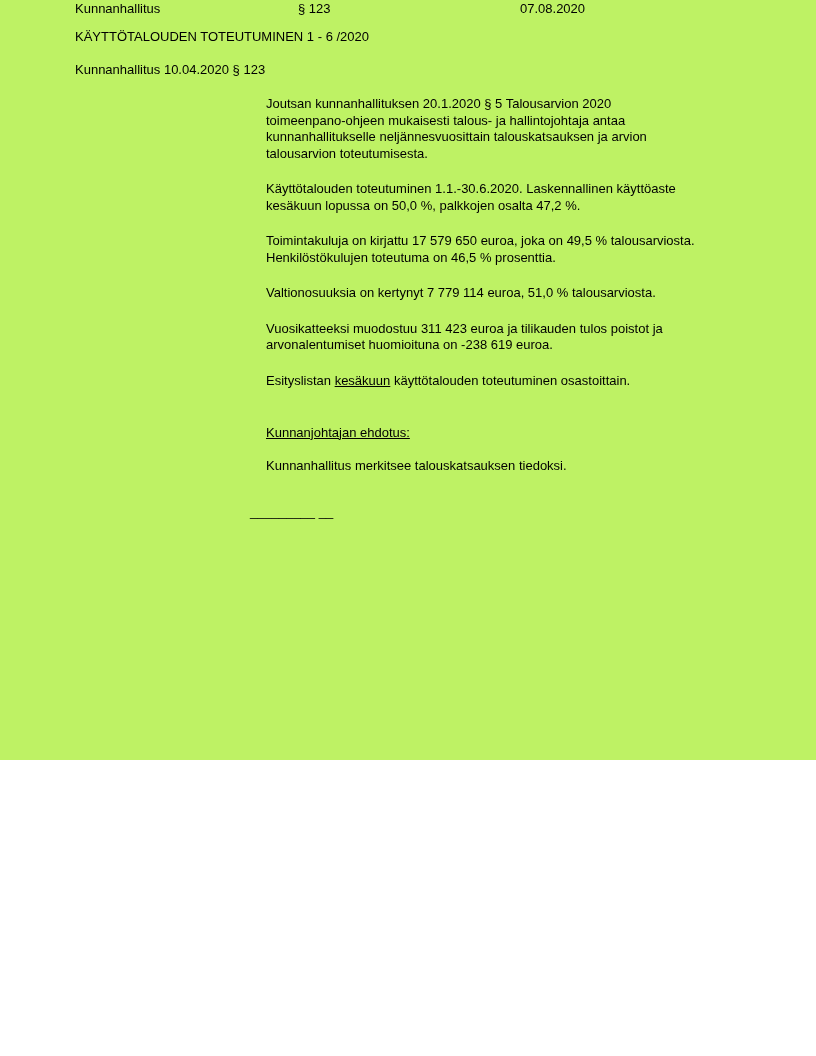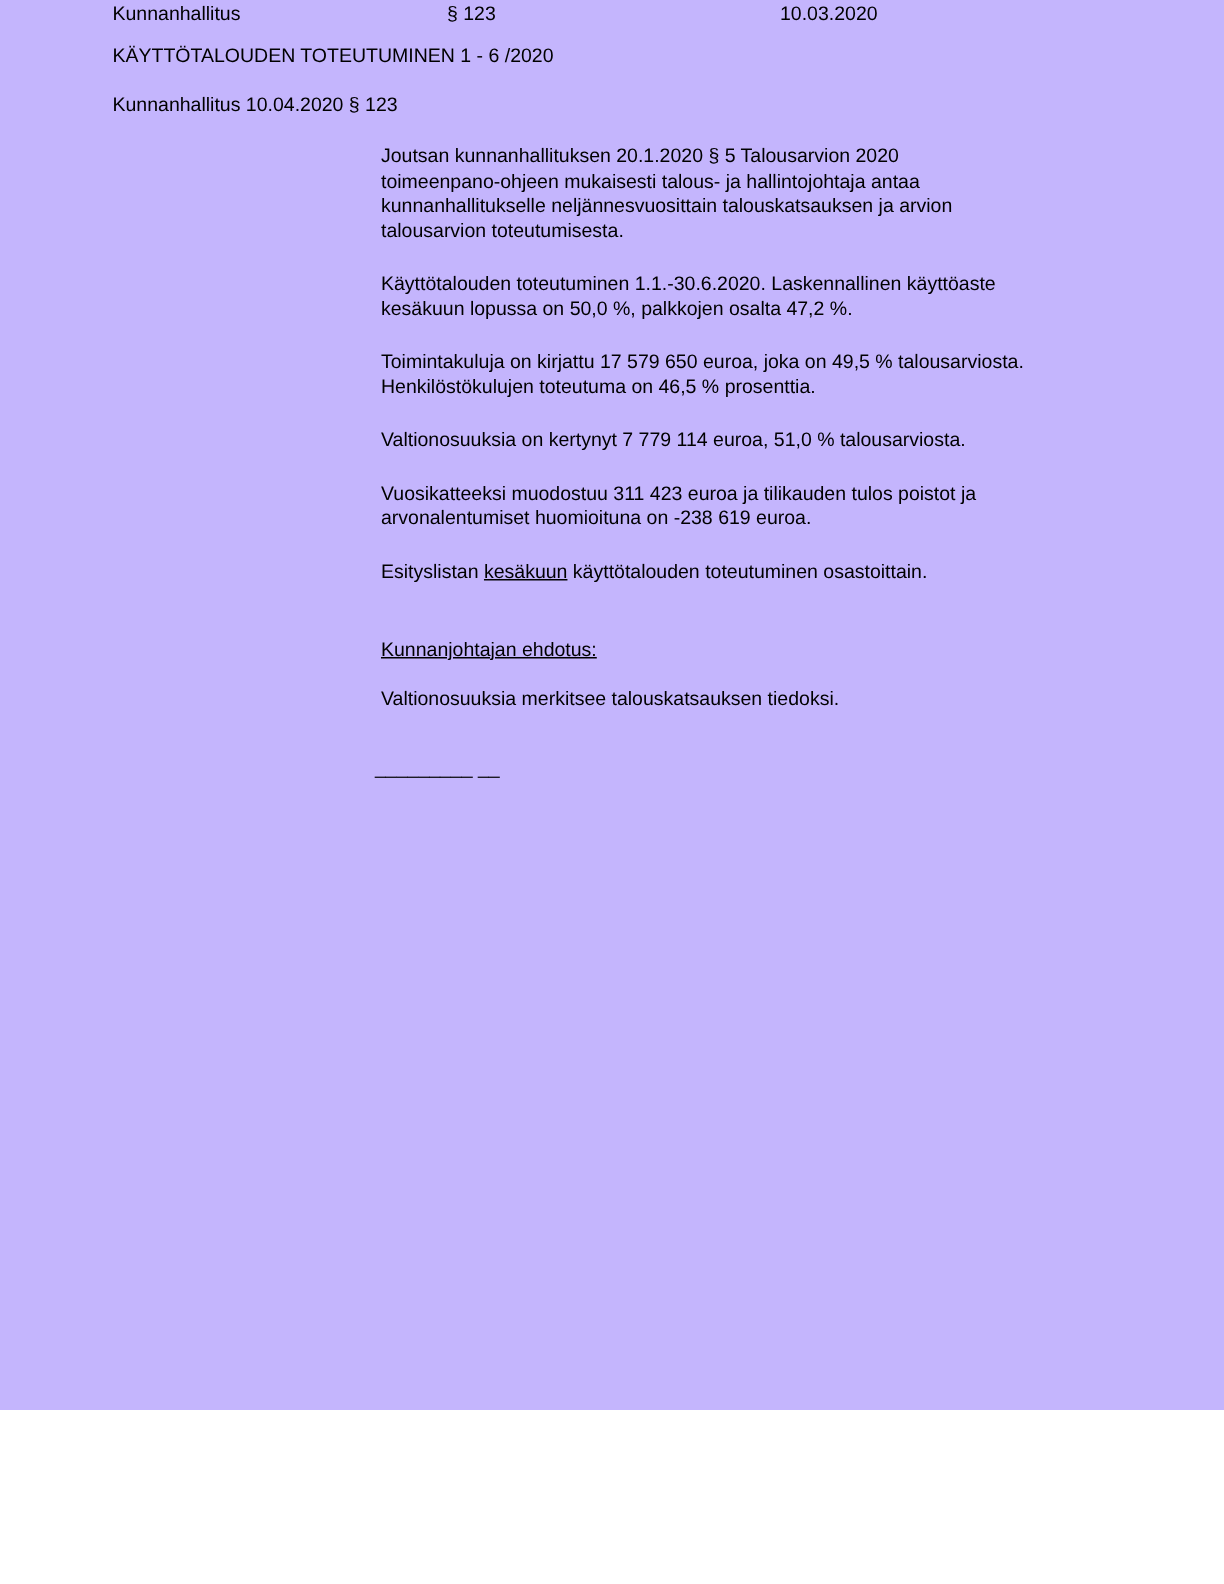--- a/index.html
+++ b/index.html
@@ -3,59 +3,59 @@
 <meta charset="utf-8">
 <style>
   html, body {
     margin: 0;
     padding: 0;
     background: #ffffff;
   }
   .page {
     position: relative;
     width: 816px;
-    height: 940px;
-    background: #c4b5fd;
+    height: 760px;
+    background: #bef264;
     color: #000000;
     font-family: "Liberation Sans", sans-serif;
     font-size: 13px;
     line-height: 16.5px;
     overflow: hidden;
   }
   .hdr { position: absolute; top: 1px; white-space: pre; }
   .hdr-committee { left: 75px; }
   .hdr-section   { left: 298px; text-align: center; }
   .hdr-date      { left: 520px; }
   .doc-title   { position: absolute; left: 75px; top: 29px; white-space: pre; }
   .meeting-ref { position: absolute; left: 75px; top: 62px; white-space: pre; }
   .body {
     position: absolute;
     left: 250px;
     top: 96px;
     width: 540px;
   }
   .para {
-    margin: 0 0 19px 4px;
+    margin: 0 0 19px 16px;
     white-space: pre-line;
   }
   .u { text-decoration: underline; }
   .block { display: block; }
   .sig {
     margin-top: -6px;
     white-space: pre;
   }
 </style>
 </head>
 <body>
 
 <div class="page">
 
   <span class="hdr hdr-committee">Kunnanhallitus</span>
   <span class="hdr hdr-section">§ 123</span>
-  <span class="hdr hdr-date">10.03.2020</span>
+  <span class="hdr hdr-date">07.08.2020</span>
 
   <div class="doc-title">KÄYTTÖTALOUDEN TOTEUTUMINEN 1 - 6 /2020</div>
 
   <div class="meeting-ref">Kunnanhallitus 10.04.2020 § 123</div>
 
   <div class="body">
 
     <p class="para">Joutsan kunnanhallituksen 20.1.2020 § 5 Talousarvion 2020
 toimeenpano-ohjeen mukaisesti talous- ja hallintojohtaja antaa
 kunnanhallitukselle neljännesvuosittain talouskatsauksen ja arvion
@@ -72,21 +72,21 @@
     <p class="para">Valtionosuuksia on kertynyt 7 779 114 euroa, 51,0 % talousarviosta.</p>
 
     <p class="para">Vuosikatteeksi muodostuu 311 423 euroa ja tilikauden tulos poistot ja
 arvonalentumiset huomioituna on -238 619 euroa.</p>
 
     <p class="para"><span>Esityslistan </span><span class="u">kesäkuun</span><span> käyttötalouden toteutuminen osastoittain.</span></p>
 
 
     <p class="para">
       <span class="u block">Kunnanjohtajan ehdotus:</span>
-      <span class="block">Valtionosuuksia merkitsee talouskatsauksen tiedoksi.</span>
+      <span class="block">Kunnanhallitus merkitsee talouskatsauksen tiedoksi.</span>
     </p>
 
 
     <div class="sig">_________ __</div>
 
   </div>
 
 </div>
 
 </body></html>

